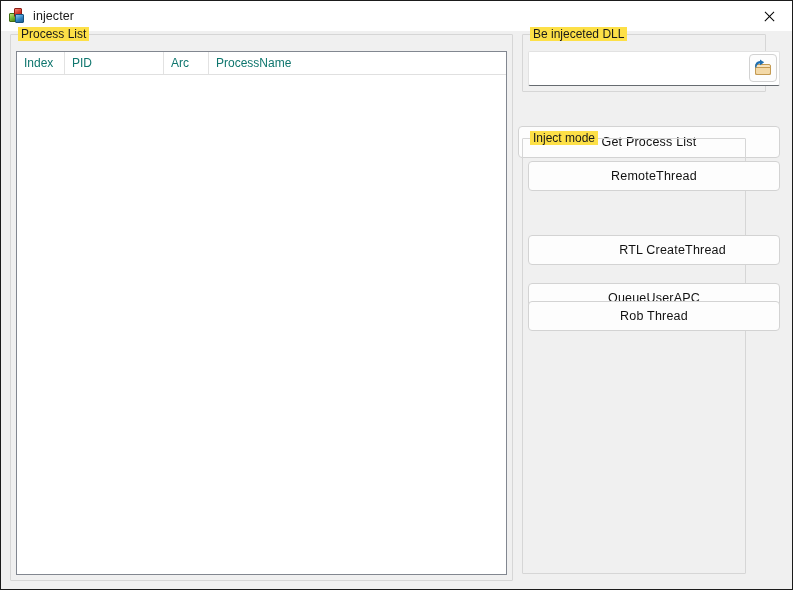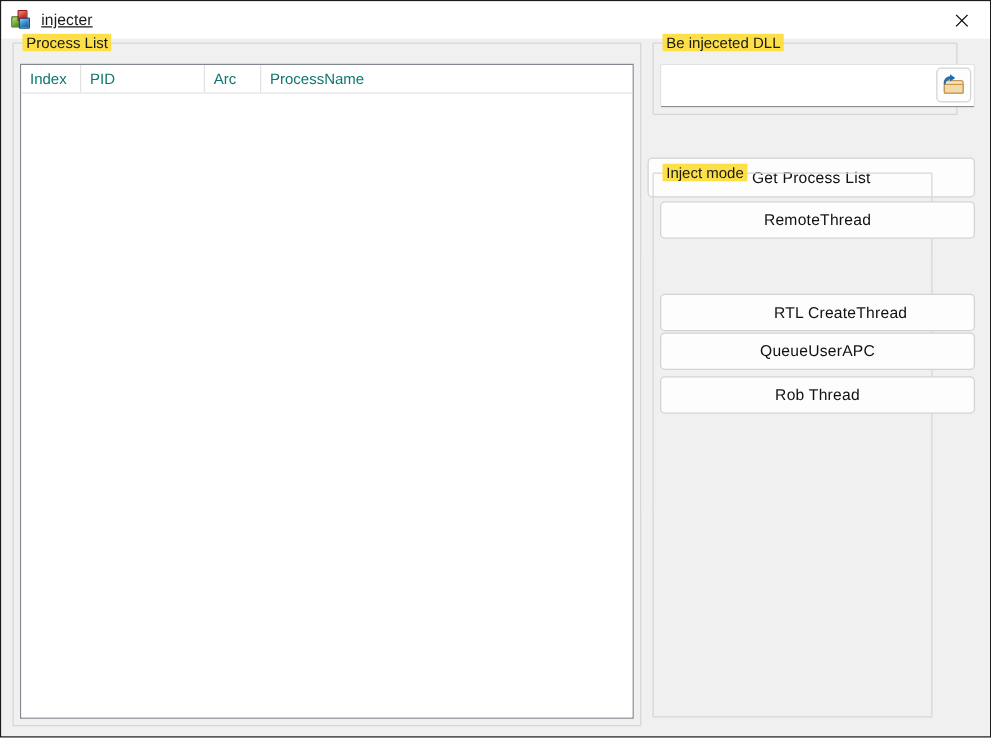--- a/index.html
+++ b/index.html
@@ -67,21 +67,20 @@
     background: linear-gradient(150deg, #8fc9ef 0%, #2f85c4 55%, #1a5b90 100%);
     border: 1px solid #17527f;
     box-sizing: border-box;
   }
   .title-text {
     font-size: 12.5px;
     color: #1a1a1a;
     letter-spacing: 0.1px;
     line-height: 30px;
     flex: 0 0 auto;
-    text-decoration: underline;
   }
   .titlebar-spacer { flex: 1 1 auto; }
   .close-button {
     width: 46px;
     height: 29px;
     display: flex;
     align-items: center;
     justify-content: center;
     background: transparent;
   }
@@ -270,21 +269,21 @@
     width: 262px; height: 32px;
   }
   .inject-btn {
     left: 5px;
     width: 252px;
     height: 30px;
   }
   .inject-btn.b0 { top: 22px; }
   .inject-btn.b1 { top: 57px; }
   .inject-btn.b2 { top: 96px; padding-left: 37px; }
-  .inject-btn.b3 { top: 127px; }
+  .inject-btn.b3 { top: 144px; }
   .inject-btn.b4 { top: 162px; }
 </style>
 </head>
 <body>
 
 <div class="window">
 
   <div class="titlebar">
     <div class="title-icon">
       <span class="cube cube-green"></span>

